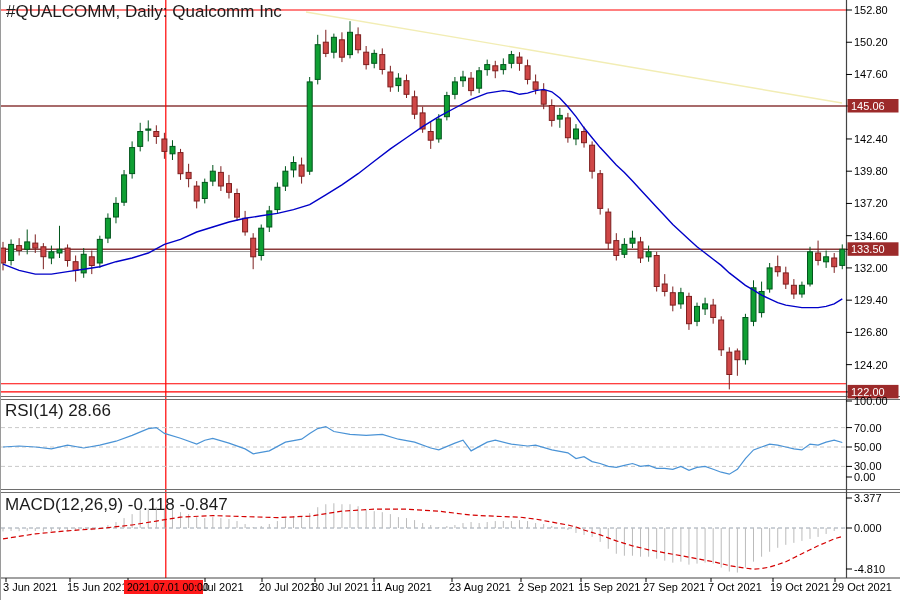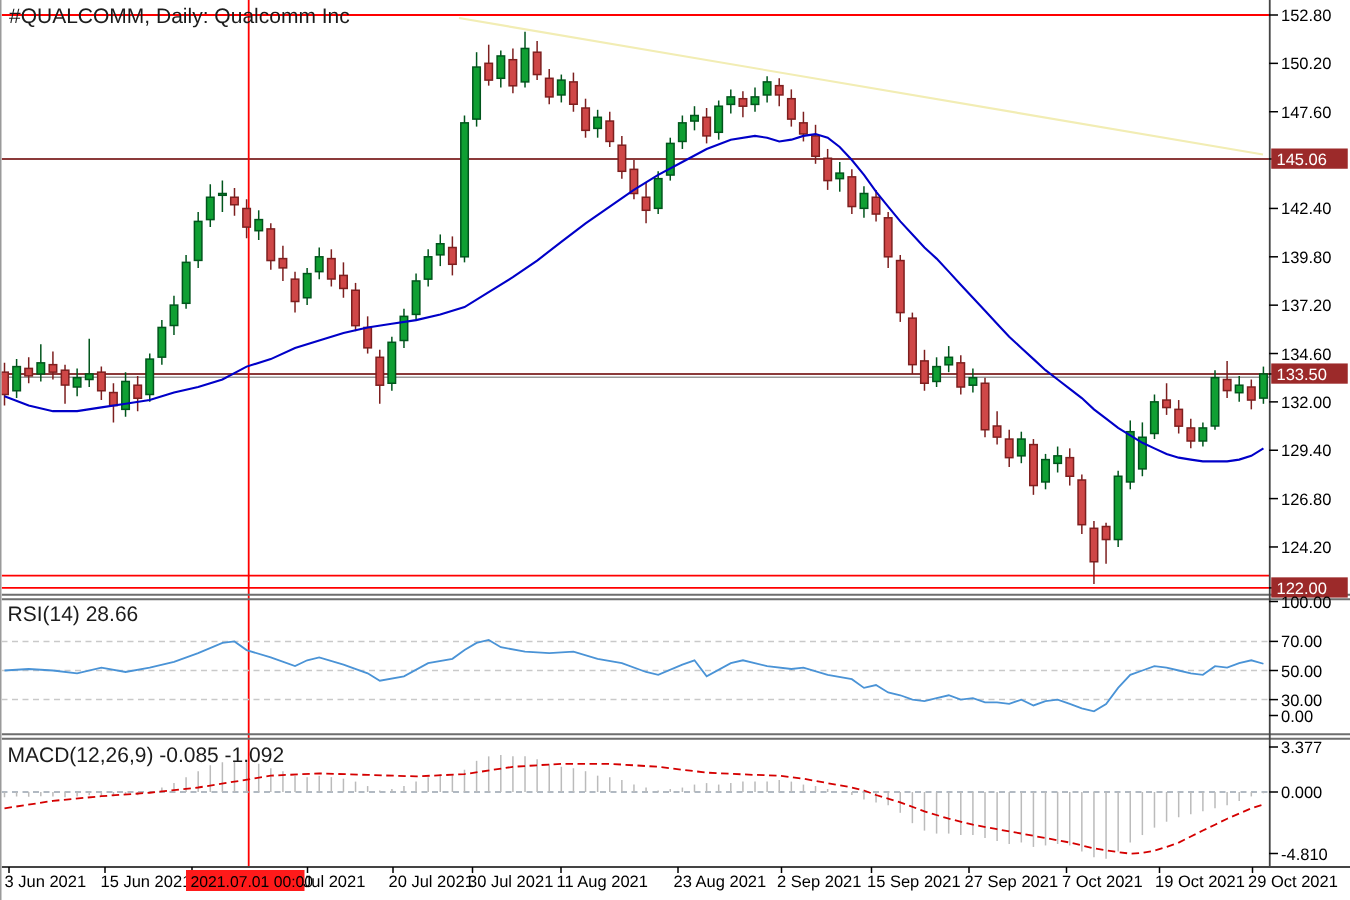--- a/index.html
+++ b/index.html
@@ -1,20 +1,20 @@
 <!DOCTYPE html>
 <html><head>
 <meta charset="utf-8">
 <style>
   html,body{margin:0;padding:0;background:#fff;}
   #screen{position:relative;width:900px;height:600px;background:#ffffff;
     font-family:"Liberation Sans","DejaVu Sans",sans-serif;overflow:hidden;
     border-left:1px solid #9a9a9a;box-sizing:border-box;}
   #chart-svg{position:absolute;left:0;top:0;}
-  .ovl{position:absolute;font-size:14px;color:#1c1c1c;pointer-events:none;white-space:nowrap;}
+  .ovl{position:absolute;font-size:17px;color:#1c1c1c;pointer-events:none;white-space:nowrap;}
   #symbol-title{left:5px;top:2px;}
   #rsi-label{left:4px;top:401px;}
   #macd-label{left:4px;top:495px;}
 </style>
 </head>
 <body>
 
 <div id="screen">
   <svg id="chart-svg" width="900" height="600">
       <line x1="305" y1="12" x2="841" y2="103" stroke="#f2edb4" stroke-width="1.4"></line>
@@ -427,14 +427,14 @@
       <text x="642" y="591" font-size="11" fill="#000" font-family="&quot;Liberation Sans&quot;,&quot;DejaVu Sans&quot;,sans-serif">27 Sep 2021</text>
       <line x1="710" y1="578" x2="710" y2="582" stroke="#000" stroke-width="1"></line>
       <text x="707" y="591" font-size="11" fill="#000" font-family="&quot;Liberation Sans&quot;,&quot;DejaVu Sans&quot;,sans-serif">7 Oct 2021</text>
       <line x1="772" y1="578" x2="772" y2="582" stroke="#000" stroke-width="1"></line>
       <text x="769" y="591" font-size="11" fill="#000" font-family="&quot;Liberation Sans&quot;,&quot;DejaVu Sans&quot;,sans-serif">19 Oct 2021</text>
       <line x1="834" y1="578" x2="834" y2="582" stroke="#000" stroke-width="1"></line>
       <text x="831" y="591" font-size="11" fill="#000" font-family="&quot;Liberation Sans&quot;,&quot;DejaVu Sans&quot;,sans-serif">29 Oct 2021</text>
     </svg>
   <span class="ovl" id="symbol-title">#QUALCOMM, Daily: Qualcomm Inc</span>
   <span class="ovl" id="rsi-label">RSI(14) 28.66</span>
-  <span class="ovl" id="macd-label">MACD(12,26,9) -0.085 -1.092</span>
+  <span class="ovl" id="macd-label">MACD(12,26,9) -0.118 -0.847</span>
 </div>
 
 </body></html>

